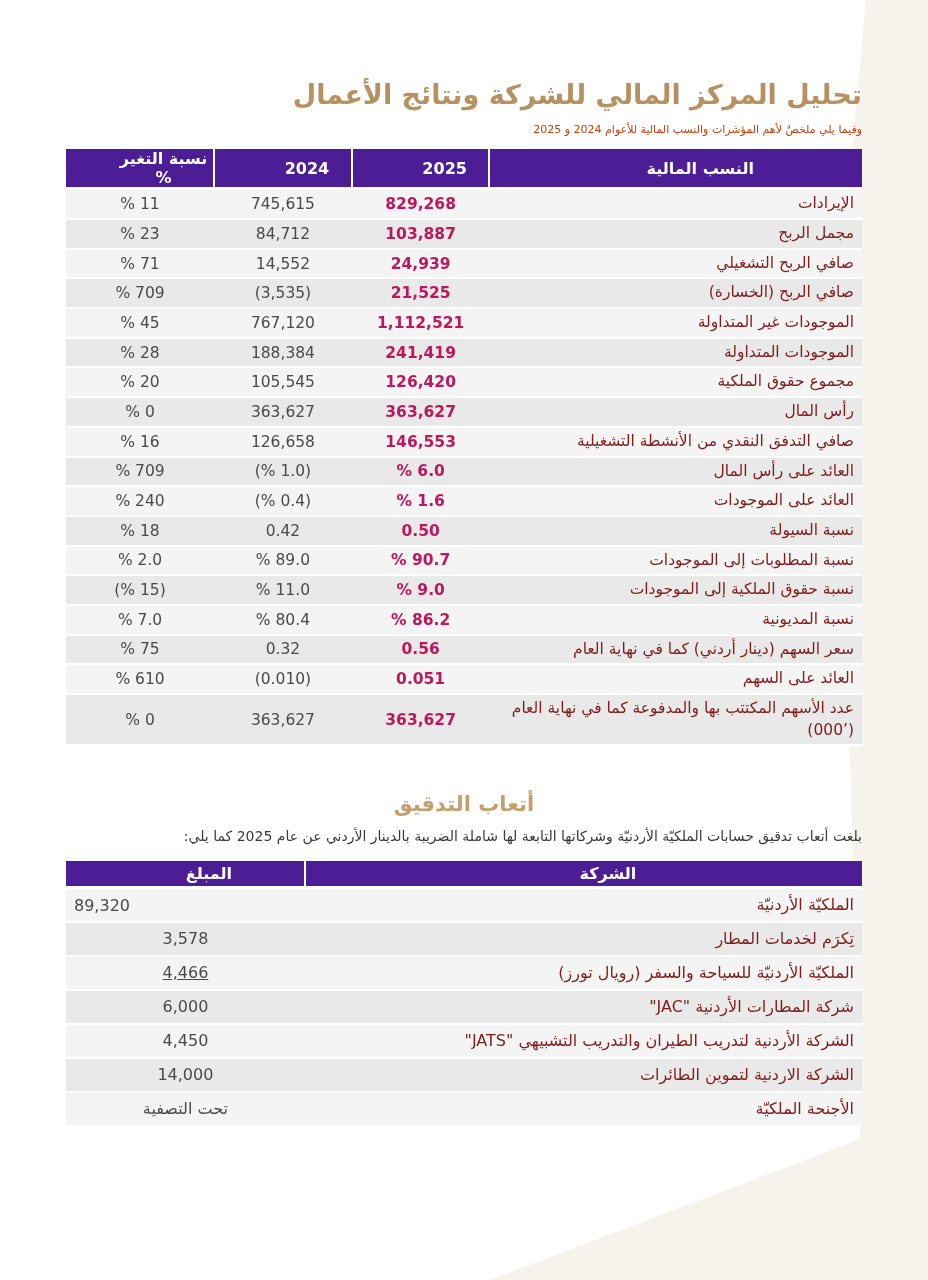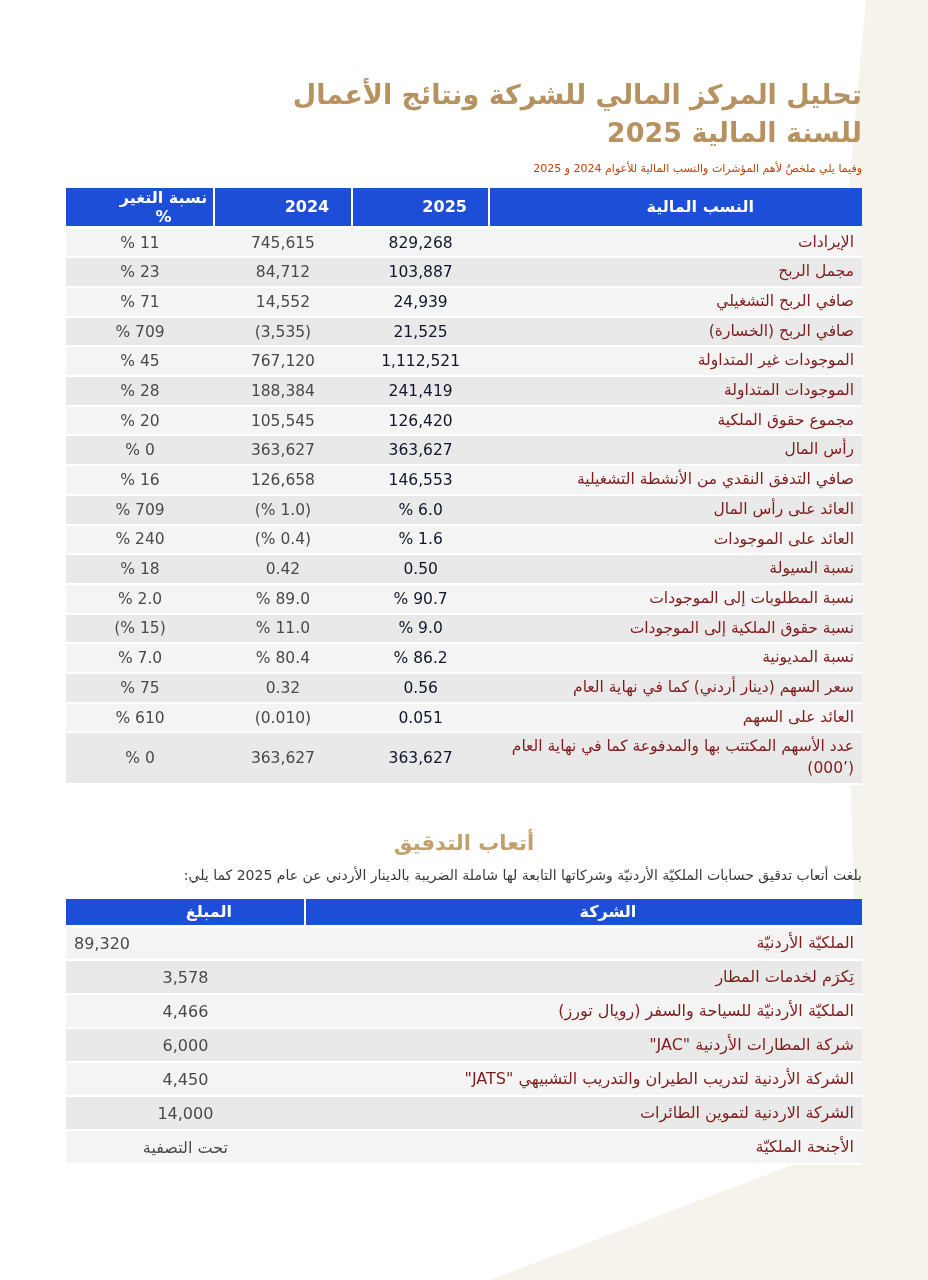--- a/index.html
+++ b/index.html
@@ -39,21 +39,21 @@
 
   table { width: 100%; border-collapse: collapse; table-layout: fixed; }
 
   .fin-table { margin-top: 13px; }
   .fin-table col.c-label  { width: 46.8%; }
   .fin-table col.c-2025   { width: 17.3%; }
   .fin-table col.c-2024   { width: 17.3%; }
   .fin-table col.c-change { width: 18.6%; }
 
   thead th {
-    background: #1d4ed8;
+    background: #4c1d95;
     color: #ffffff;
     font-size: 16px;
     font-weight: bold;
     height: 27px;
     text-align: center;
     border-bottom: 3px solid #ffffff;
     padding-left: 48px;
   }
   thead th + th { border-right: 2px solid #ffffff; }
 
@@ -62,21 +62,21 @@
   tbody tr:nth-child(even) td { background: #e9e9e9; }
 
   tbody td {
     font-size: 15.5px;
     color: #4a4a4a;
     height: 29px;
     padding: 3px 8px;
   }
   td.label-cell { text-align: right; color: #7f1d1d; line-height: 1.4; }
   td.num { direction: ltr; text-align: center; unicode-bidi: isolate; }
-  td.v2025 { font-weight: normal; color: #0f172a; }
+  td.v2025 { font-weight: bold; color: #be185d; }
 
   .audit-heading {
     margin-top: 46px;
     color: #c2a06c;
     font-size: 21px;
     font-weight: bold;
     text-align: center;
   }
   .audit-paragraph {
     margin-top: 9px;
@@ -93,21 +93,20 @@
 </style>
 </head>
 <body>
 
 <div class="bg-shape"></div>
 
 <div class="content">
 
   <h1 class="doc-title">
     <span>تحليل المركز المالي للشركة ونتائج الأعمال</span><br>
-    <span>للسنة المالية 2025</span>
   </h1>
 
   <p class="subtitle">وفيما يلي ملخصٌ لأهم المؤشرات والنسب المالية للأعوام 2024 و 2025</p>
 
   <table class="fin-table">
     <colgroup>
       <col class="c-label">
         <col class="c-2025">
         <col class="c-2024">
         <col class="c-change">
@@ -250,21 +249,21 @@
         <tr>
     <td class="label-cell">الملكيّة الأردنيّة</td>
     <td style="text-align:left;">89,320</td>
   </tr>
         <tr>
     <td class="label-cell">تِكرَم لخدمات المطار</td>
     <td style="text-align:center;">3,578</td>
   </tr>
         <tr>
     <td class="label-cell">الملكيّة الأردنيّة للسياحة والسفر (رويال تورز)</td>
-    <td style="text-align:center;">4,466</td>
+    <td style="text-align:center;text-decoration:underline;">4,466</td>
   </tr>
         <tr>
     <td class="label-cell">شركة المطارات الأردنية "JAC"</td>
     <td style="text-align:center;">6,000</td>
   </tr>
         <tr>
     <td class="label-cell">الشركة الأردنية لتدريب الطيران والتدريب التشبيهي "JATS"</td>
     <td style="text-align:center;">4,450</td>
   </tr>
         <tr>

